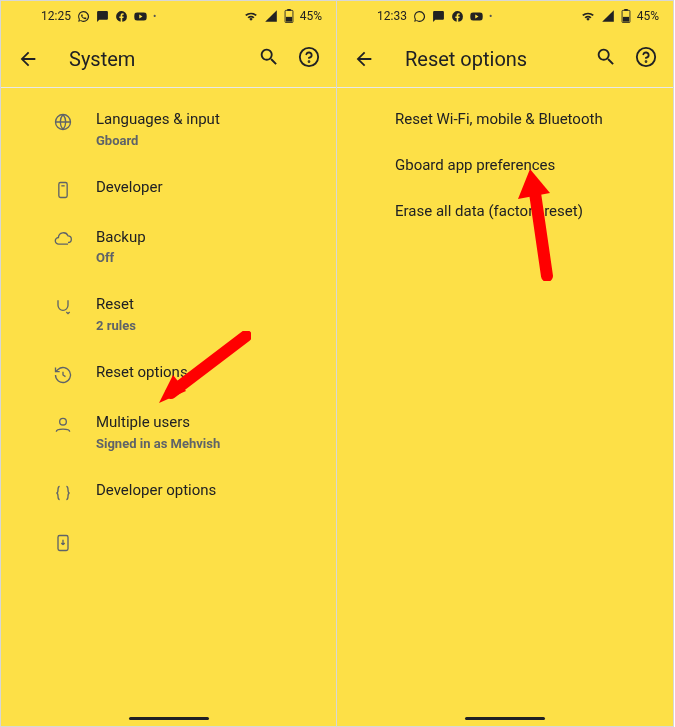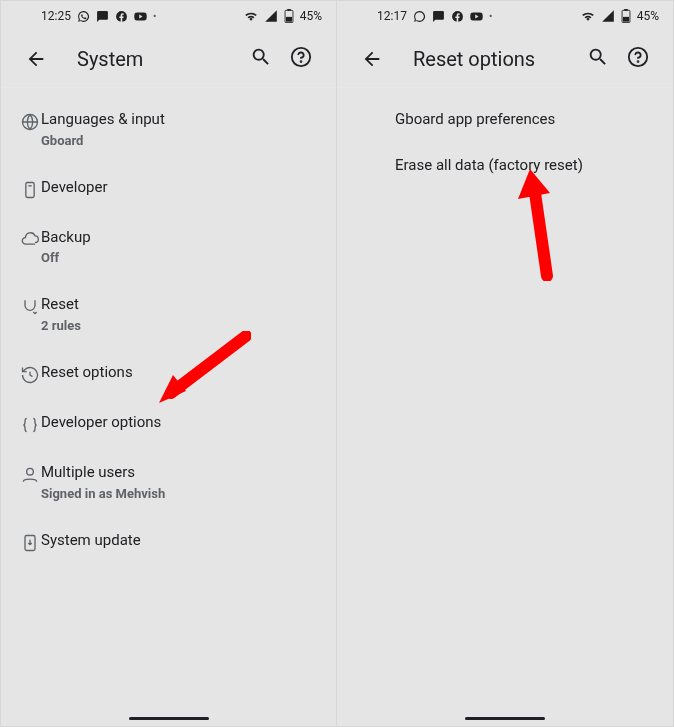--- a/index.html
+++ b/index.html
@@ -7,57 +7,59 @@
     font-family: Roboto, "Segoe UI", Arial, sans-serif;
     background: #fff;
     width: 675px;
     height: 727px;
     display: flex;
   }
   .phone {
     width: 337px;
     height: 727px;
     border: 1px solid #d7d7d7;
-    background: #e5e5e5;
+    background: #fde047;
     position: relative;
     overflow: hidden;
   }
   .phone + .phone { border-left: none; }
   .statusbar {
     height: 30px;
     display: flex;
     align-items: center;
     justify-content: space-between;
     padding: 0 14px 0 40px;
     font-size: 12px;
     color: #222;
   }
   .statusbar .left, .statusbar .right { display: flex; align-items: center; gap: 6px; }
   .statusbar .icon { display: inline-flex; }
   .headerbar {
     height: 56px;
     display: flex;
     align-items: center;
-    padding: 0 24px;
+    padding: 0 16px;
     gap: 24px;
   }
   .headerbar .title {
     font-size: 20px;
     color: #202124;
     flex: 1;
     padding-left: 6px;
   }
   .headerbar .back { display: inline-flex; }
   .headerbar .actions { display: flex; gap: 18px; align-items: center; }
   .divider { height: 1px; background: #e8e8e8; width: 100%; }
   .list { padding-top: 8px; }
   .row {
     display: flex;
     padding: 14px 18px 14px 18px;
     align-items: flex-start;
+    gap: 22px;
+    margin-left: 33px;
   }
   .row .icon-slot {
     width: 22px;
     display: flex;
     justify-content: center;
     color: #5f6368;
     padding-top: 2px;
   }
   .row .texts .primary {
     font-size: 15px;
@@ -213,64 +215,63 @@
             <path d="M12 8v4l3 2"></path>
           </svg>
         </span>
       <div class="texts">
           <div class="primary">Reset options</div>
         </div>
     </div>
     <div class="row">
       <span class="icon-slot">
           <svg width="20" height="20" viewBox="0 0 24 24" fill="none" stroke="#5f6368" stroke-width="1.6">
-            <path d="M8 4c-2 0-2 2-2 4s0 4-2 4c2 0 2 2 2 4s0 4 2 4M16 4c2 0 2 2 2 4s0 4 2 4c-2 0-2 2-2 4s0 4-2 4"></path>
-          </svg>
-        </span>
-      <div class="texts">
-          <div class="primary">Developer options</div>
-        </div>
-    </div>
-    <div class="row">
-      <span class="icon-slot">
-          <svg width="20" height="20" viewBox="0 0 24 24" fill="none" stroke="#5f6368" stroke-width="1.6">
             <circle cx="12" cy="8" r="4"></circle>
             <path d="M4 20c0-4 16-4 16 0"></path>
           </svg>
         </span>
       <div class="texts">
           <div class="primary">Multiple users</div>
           <div class="secondary">Signed in as Mehvish</div>
         </div>
     </div>
     <div class="row">
       <span class="icon-slot">
           <svg width="20" height="20" viewBox="0 0 24 24" fill="none" stroke="#5f6368" stroke-width="1.6">
+            <path d="M8 4c-2 0-2 2-2 4s0 4-2 4c2 0 2 2 2 4s0 4 2 4M16 4c2 0 2 2 2 4s0 4 2 4c-2 0-2 2-2 4s0 4-2 4"></path>
+          </svg>
+        </span>
+      <div class="texts">
+          <div class="primary">Developer options</div>
+        </div>
+    </div>
+    <div class="row">
+      <span class="icon-slot">
+          <svg width="20" height="20" viewBox="0 0 24 24" fill="none" stroke="#5f6368" stroke-width="1.6">
             <rect x="6" y="3" width="12" height="18" rx="2"></rect>
             <path d="M12 8v6m0 0-2-2m2 2 2-2"></path>
           </svg>
         </span>
       <div class="texts">
-          <div class="primary">System update</div>
         </div>
     </div>
   </div>
 
   <svg class="arrow" style="left:150px;top:330px;" width="100" height="80" viewBox="0 0 100 80">
       <path d="M95 5 L20 62" stroke="#ff0000" stroke-width="12" stroke-linecap="round"></path>
       <path d="M8 72 L35 60 L22 44 Z" fill="#ff0000"></path>
     </svg>
 
   <div class="homebar"></div>
 </div>
 
 <div class="phone">
   <div class="statusbar">
     <div class="left">
-      <span>12:17</span>
+      <span>12:33</span>
       <span class="icon">
           <svg width="13" height="13" viewBox="0 0 24 24" fill="#222">
             <path d="M12 2a10 10 0 0 0-8.6 15l-1.3 4.8 4.9-1.3A10 10 0 1 0 12 2zm0 18a8 8 0 0 1-4.1-1.1l-.3-.2-2.9.8.8-2.8-.2-.3A8 8 0 1 1 12 20z"></path>
           </svg>
         </span>
       <span class="icon">
           <svg width="13" height="13" viewBox="0 0 24 24" fill="#222">
             <path d="M20 2H4a2 2 0 0 0-2 2v18l4-4h14a2 2 0 0 0 2-2V4a2 2 0 0 0-2-2z"></path>
           </svg>
         </span>
@@ -323,20 +324,23 @@
             <circle cx="12" cy="12" r="10"></circle>
             <path d="M9.1 9a3 3 0 0 1 5.8 1c0 2-3 3-3 3" stroke-linecap="round"></path>
             <circle cx="12" cy="17" r="0.5" fill="#202124"></circle>
           </svg></span>
     </div>
   </div>
   <div class="divider"></div>
 
   <div class="list">
     <div class="row-simple">
+      <div class="primary">Reset Wi-Fi, mobile &amp; Bluetooth</div>
+    </div>
+    <div class="row-simple">
       <div class="primary">Gboard app preferences</div>
     </div>
     <div class="row-simple">
       <div class="primary">Erase all data (factory reset)</div>
     </div>
   </div>
 
   <svg class="arrow" style="left:175px;top:160px;" width="80" height="120" viewBox="0 0 80 120">
       <path d="M35 115 L22 25" stroke="#ff0000" stroke-width="12" stroke-linecap="round"></path>
       <path d="M18 8 L6 38 L38 32 Z" fill="#ff0000"></path>

